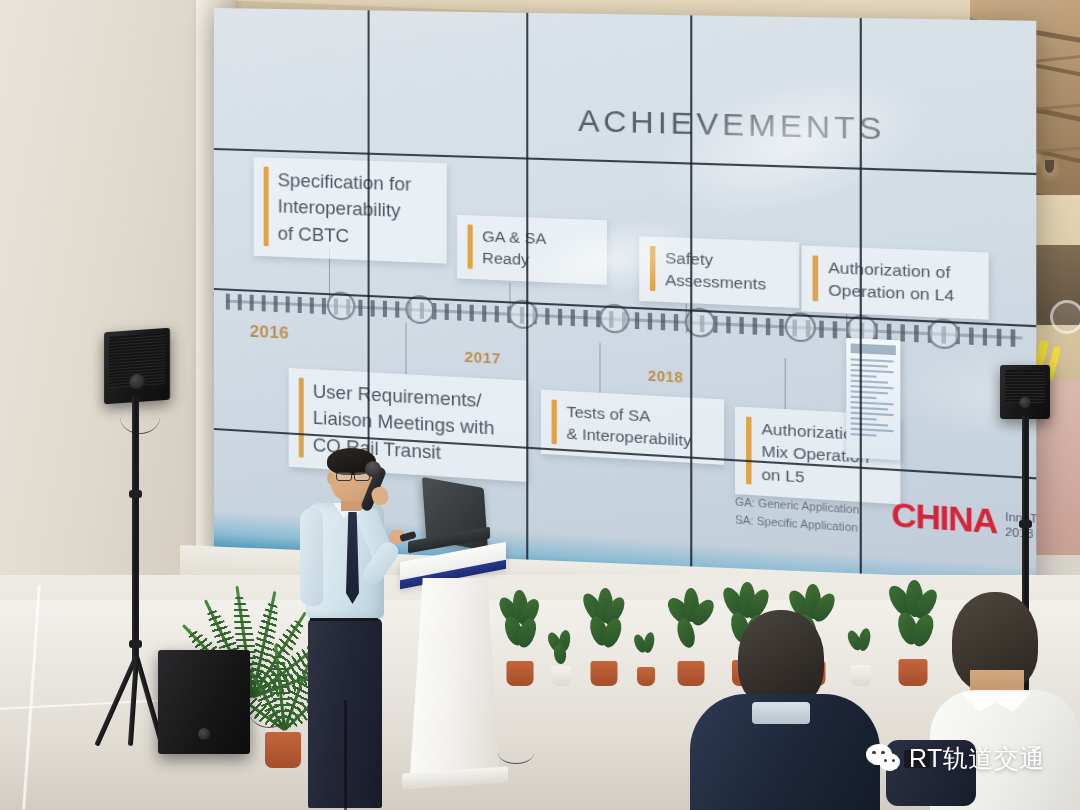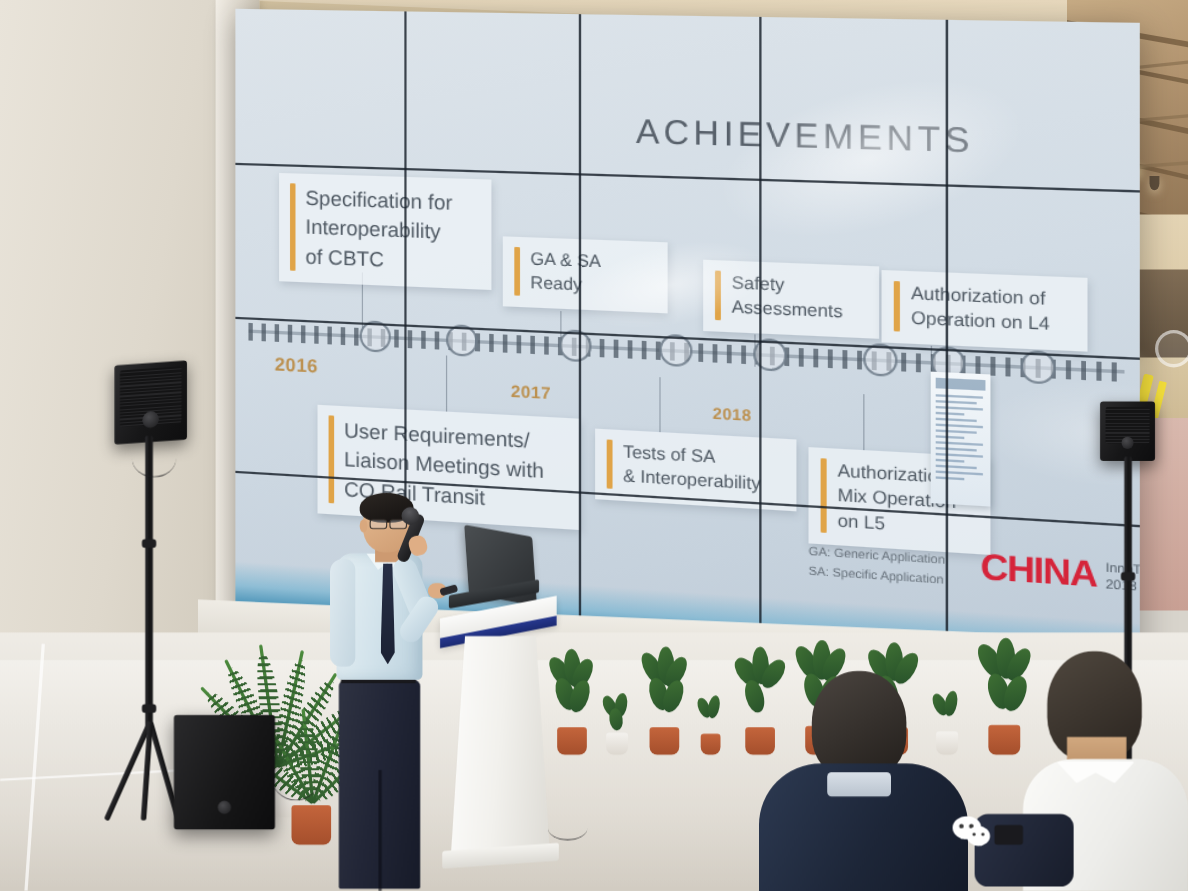--- a/index.html
+++ b/index.html
@@ -608,15 +608,16 @@
 
   <div class="watermark">
     <div class="wm-chat">
       <div class="wm-b1"></div>
       <div class="wm-dot" style="left:6px;  top:7px;"></div>
       <div class="wm-dot" style="left:15px; top:7px;"></div>
       <div class="wm-b2"></div>
       <div class="wm-dot" style="left:18px; top:15px; width:3px; height:3px;"></div>
       <div class="wm-dot" style="left:26px; top:15px; width:3px; height:3px;"></div>
     </div>
+    <div class="wm-text">RT轨道交通</div>
   </div>
 
 </div>
 
 </body></html>

